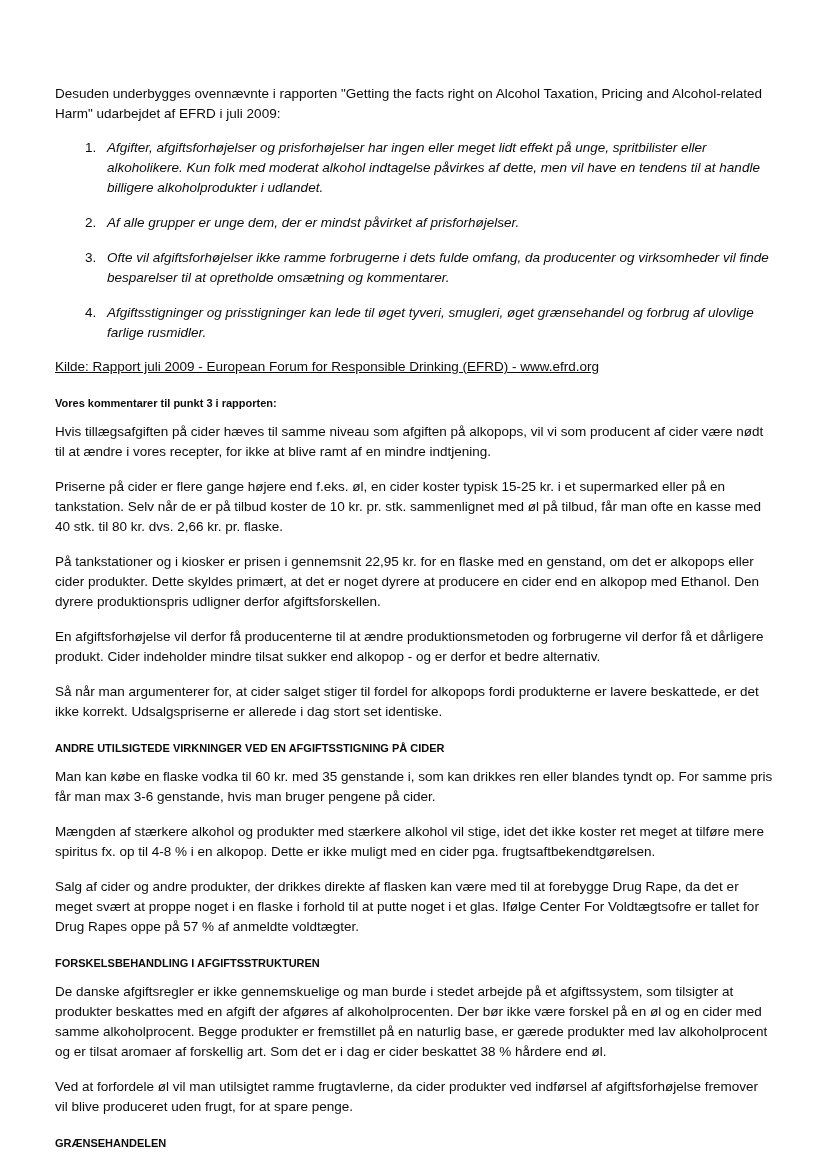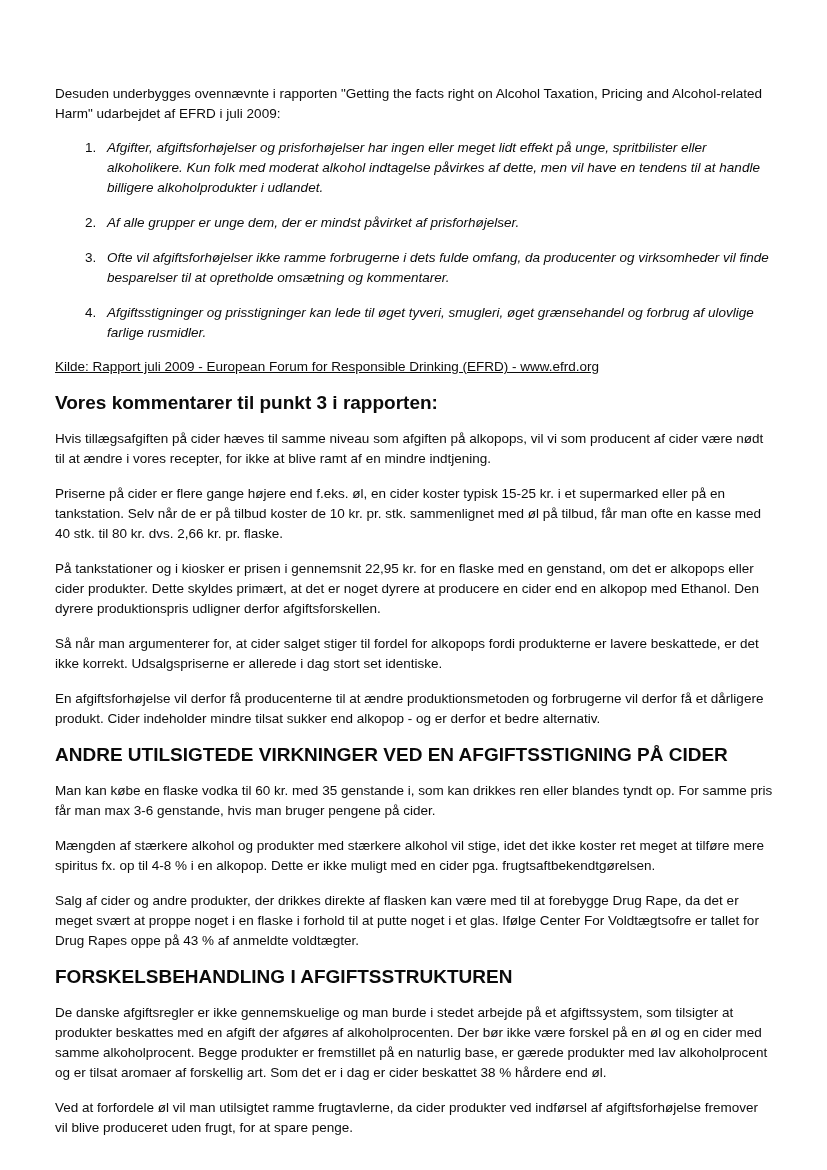--- a/index.html
+++ b/index.html
@@ -48,26 +48,26 @@
     font-style: italic;
   }
   .source-line {
     margin: 14px 0 0 0;
     text-decoration: underline;
   }
   .doc-section {
     margin: 16px 0 0 0;
   }
   .section-heading {
-    font-size: 19px;
+    font-size: 11px;
     font-weight: bold;
     margin: 0;
   }
   .section-heading + .para {
-    margin-top: 16px;
+    margin-top: 9px;
   }
 </style>
 </head>
 <body>
 
 <div class="page">
 
   <p class="para">Desuden underbygges ovennævnte i rapporten "Getting the facts right on Alcohol Taxation, Pricing and Alcohol-related Harm" udarbejdet af EFRD i juli 2009:</p>
 
   <ol class="numbered-list">
@@ -89,33 +89,34 @@
     </li>
   </ol>
 
   <p class="para source-line">Kilde: Rapport juli 2009 - European Forum for Responsible Drinking (EFRD) - www.efrd.org</p>
 
   <section class="doc-section">
     <h2 class="section-heading">Vores kommentarer til punkt 3 i rapporten:</h2>
     <p class="para">Hvis tillægsafgiften på cider hæves til samme niveau som afgiften på alkopops, vil vi som producent af cider være nødt til at ændre i vores recepter, for ikke at blive ramt af en mindre indtjening.</p>
     <p class="para">Priserne på cider er flere gange højere end f.eks. øl, en cider koster typisk 15-25 kr. i et supermarked eller på en tankstation. Selv når de er på tilbud koster de 10 kr. pr. stk. sammenlignet med øl på tilbud, får man ofte en kasse med 40 stk. til 80 kr. dvs. 2,66 kr. pr. flaske.</p>
     <p class="para">På tankstationer og i kiosker er prisen i gennemsnit 22,95 kr. for en flaske med en genstand, om det er alkopops eller cider produkter. Dette skyldes primært, at det er noget dyrere at producere en cider end en alkopop med Ethanol. Den dyrere produktionspris udligner derfor afgiftsforskellen.</p>
+    <p class="para">En afgiftsforhøjelse vil derfor få producenterne til at ændre produktionsmetoden og forbrugerne vil derfor få et dårligere produkt. Cider indeholder mindre tilsat sukker end alkopop - og er derfor et bedre alternativ.</p>
     <p class="para">Så når man argumenterer for, at cider salget stiger til fordel for alkopops fordi produkterne er lavere beskattede, er det ikke korrekt. Udsalgspriserne er allerede i dag stort set identiske.</p>
-    <p class="para">En afgiftsforhøjelse vil derfor få producenterne til at ændre produktionsmetoden og forbrugerne vil derfor få et dårligere produkt. Cider indeholder mindre tilsat sukker end alkopop - og er derfor et bedre alternativ.</p>
   </section>
 
   <section class="doc-section">
     <h2 class="section-heading">ANDRE UTILSIGTEDE VIRKNINGER VED EN AFGIFTSSTIGNING PÅ CIDER</h2>
     <p class="para">Man kan købe en flaske vodka til 60 kr. med 35 genstande i, som kan drikkes ren eller blandes tyndt op. For samme pris får man max 3-6 genstande, hvis man bruger pengene på cider.</p>
     <p class="para">Mængden af stærkere alkohol og produkter med stærkere alkohol vil stige, idet det ikke koster ret meget at tilføre mere spiritus fx. op til 4-8 % i en alkopop. Dette er ikke muligt med en cider pga. frugtsaftbekendtgørelsen.</p>
-    <p class="para">Salg af cider og andre produkter, der drikkes direkte af flasken kan være med til at forebygge Drug Rape, da det er meget svært at proppe noget i en flaske i forhold til at putte noget i et glas. Ifølge Center For Voldtægtsofre er tallet for Drug Rapes oppe på 43 % af anmeldte voldtægter.</p>
+    <p class="para">Salg af cider og andre produkter, der drikkes direkte af flasken kan være med til at forebygge Drug Rape, da det er meget svært at proppe noget i en flaske i forhold til at putte noget i et glas. Ifølge Center For Voldtægtsofre er tallet for Drug Rapes oppe på 57 % af anmeldte voldtægter.</p>
   </section>
 
   <section class="doc-section">
     <h2 class="section-heading">FORSKELSBEHANDLING I AFGIFTSSTRUKTUREN</h2>
     <p class="para">De danske afgiftsregler er ikke gennemskuelige og man burde i stedet arbejde på et afgiftssystem, som tilsigter at produkter beskattes med en afgift der afgøres af alkoholprocenten. Der bør ikke være forskel på en øl og en cider med samme alkoholprocent. Begge produkter er fremstillet på en naturlig base, er gærede produkter med lav alkoholprocent og er tilsat aromaer af forskellig art. Som det er i dag er cider beskattet 38 % hårdere end øl.</p>
     <p class="para">Ved at forfordele øl vil man utilsigtet ramme frugtavlerne, da cider produkter ved indførsel af afgiftsforhøjelse fremover vil blive produceret uden frugt, for at spare penge.</p>
   </section>
 
   <section class="doc-section">
+    <h2 class="section-heading">GRÆNSEHANDELEN</h2>
   </section>
 
 </div>
 
 </body></html>

